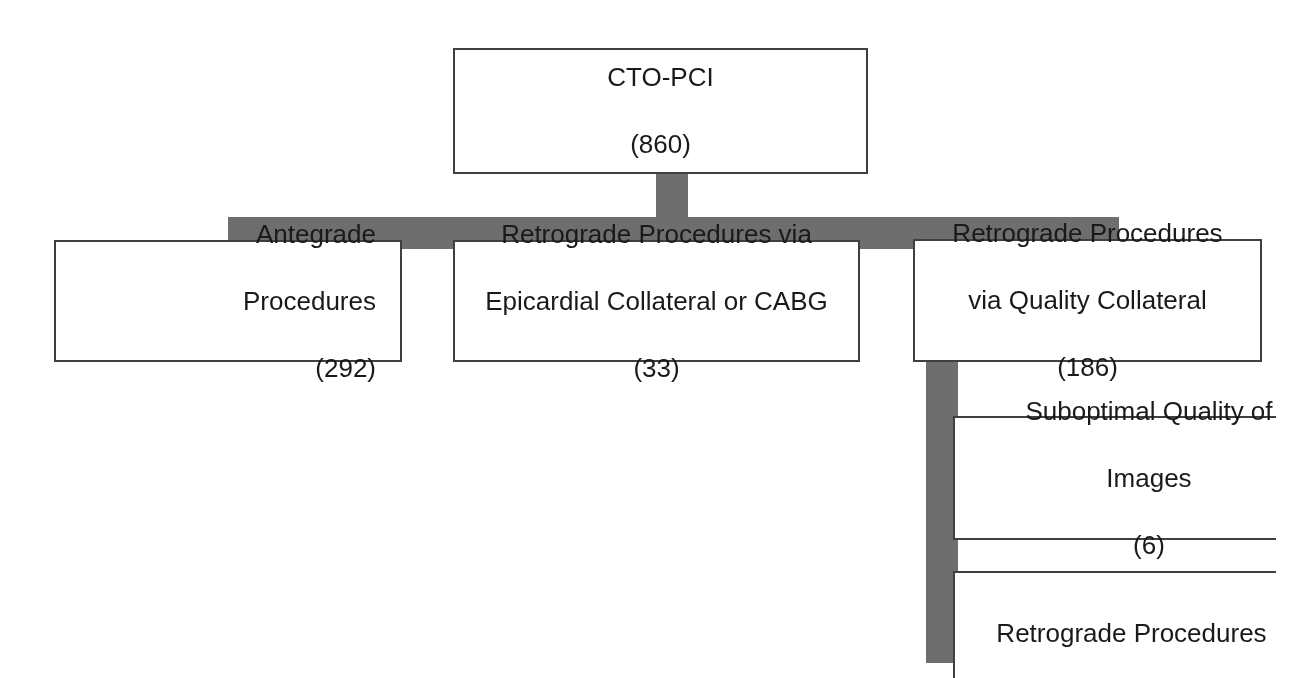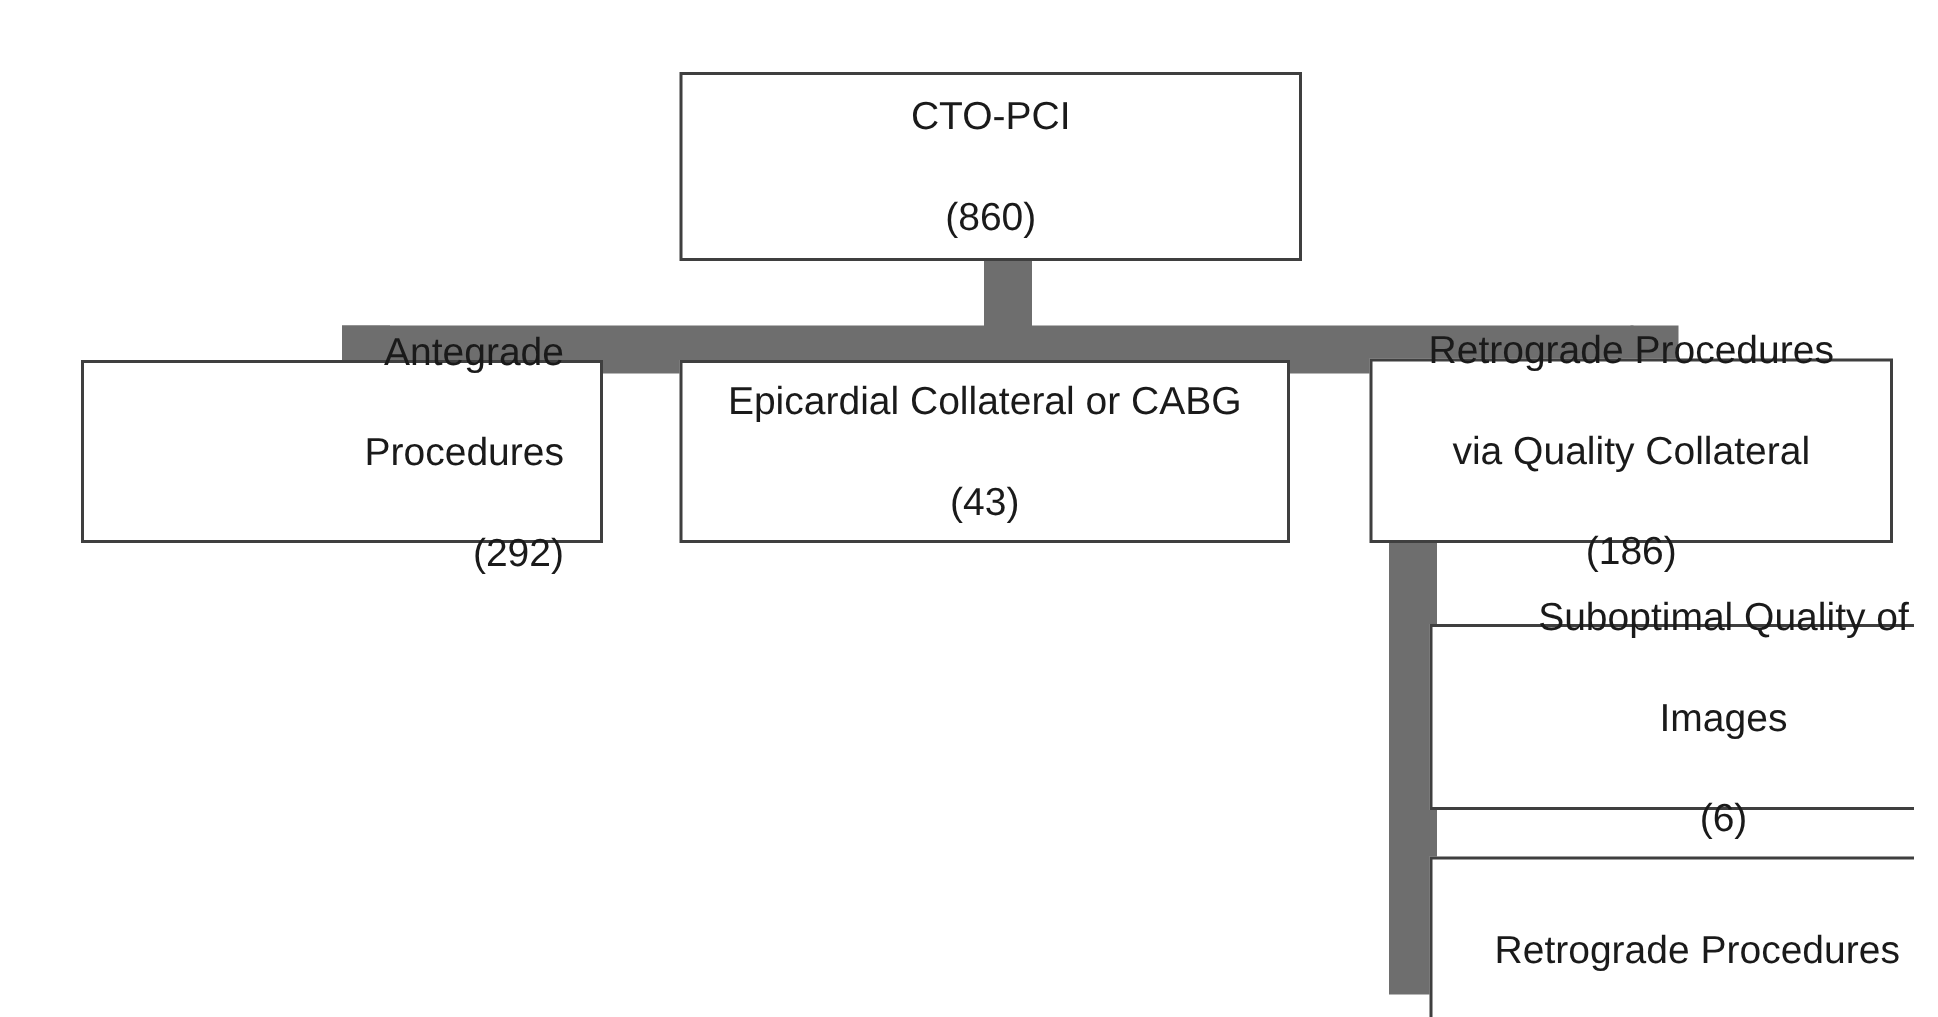--- a/index.html
+++ b/index.html
@@ -73,22 +73,23 @@
     <div>(860)</div>
   </div>
 
   <div class="node" id="node-antegrade">
     <div>Antegrade</div>
     <div>Procedures</div>
     <div>(292)</div>
   </div>
 
   <div class="node" id="node-epicardial">
+    <div>Retrograde Procedures via</div>
     <div>Epicardial Collateral or CABG</div>
-    <div>(43)</div>
+    <div>(33)</div>
   </div>
 
   <div class="node" id="node-septal">
     <div>Retrograde Procedures</div>
     <div>via Quality Collateral</div>
     <div>(186)</div>
   </div>
 
   <div class="node" id="node-suboptimal">
     <div>Suboptimal Quality of</div>

